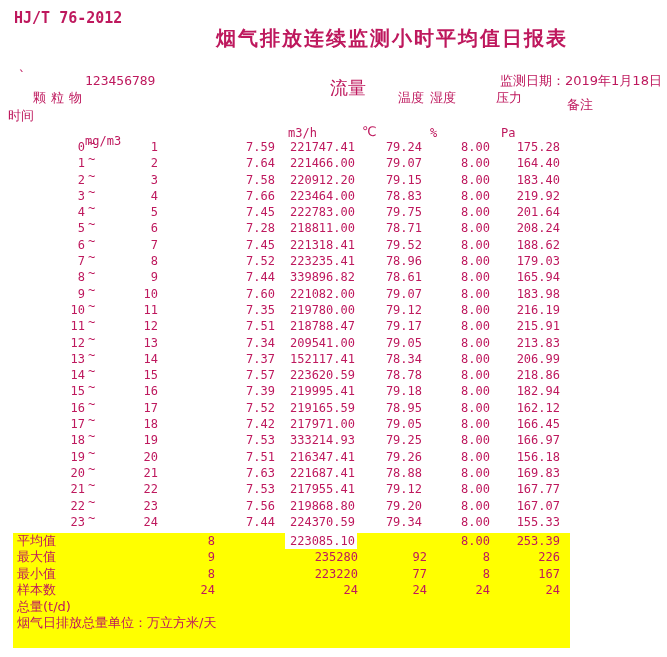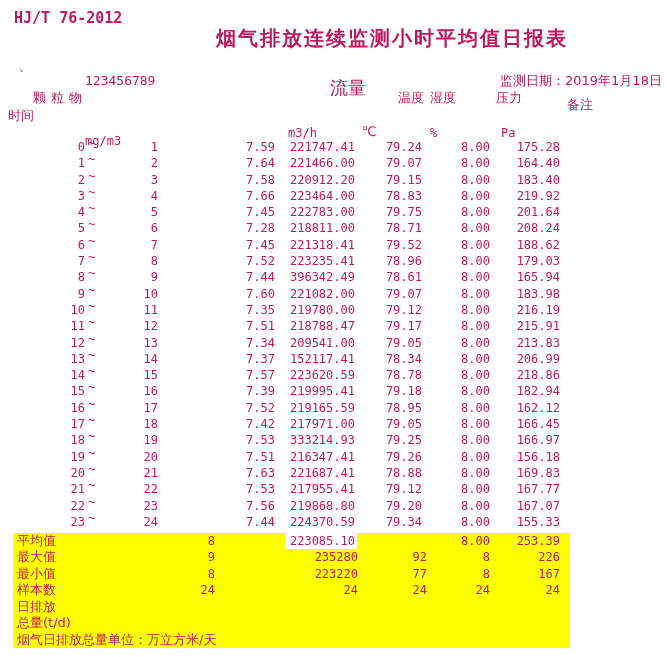--- a/index.html
+++ b/index.html
@@ -171,21 +171,21 @@
         <span class="c-temp">78.96</span>
         <span class="c-hum">8.00</span>
         <span class="c-press">179.03</span>
       </div>
 
       <div class="drow">
         <span class="c-start">8</span>
         <span class="c-tilde">~</span>
         <span class="c-end">9</span>
         <span class="c-dust">7.44</span>
-        <span class="c-flow">396342.49</span>
+        <span class="c-flow">339896.82</span>
         <span class="c-temp">78.61</span>
         <span class="c-hum">8.00</span>
         <span class="c-press">165.94</span>
       </div>
 
       <div class="drow">
         <span class="c-start">9</span>
         <span class="c-tilde">~</span>
         <span class="c-end">10</span>
         <span class="c-dust">7.60</span>
@@ -377,23 +377,20 @@
     </div>
     <div class="srow">
       <span class="lbl">样本数</span>
       <span class="v s-dust">24</span>
       <span class="v s-flow">24</span>
       <span class="v s-temp">24</span>
       <span class="v s-hum">24</span>
       <span class="v s-press">24</span>
     </div>
     <div class="srow">
-      <span class="lbl">日排放</span>
-    </div>
-    <div class="srow">
       <span class="lbl">总量(t/d)</span>
     </div>
     <div class="srow">
       <span class="lbl">烟气日排放总量单位：万立方米/天</span>
     </div>
   </div>
 
 </div>
 
 </body></html>

